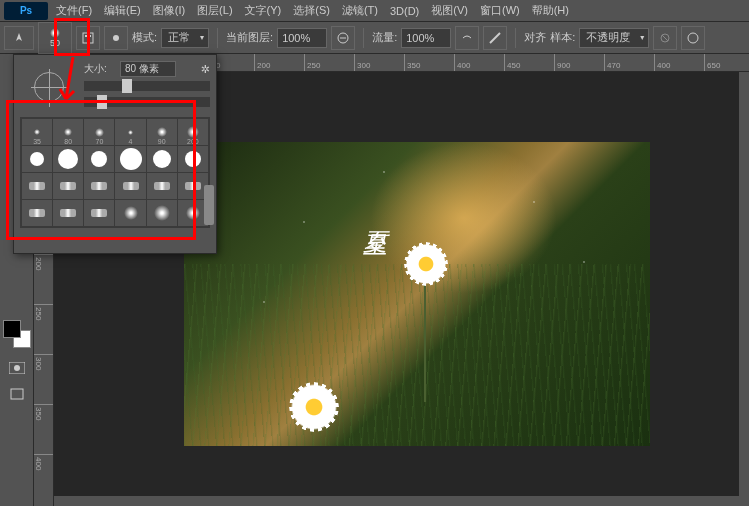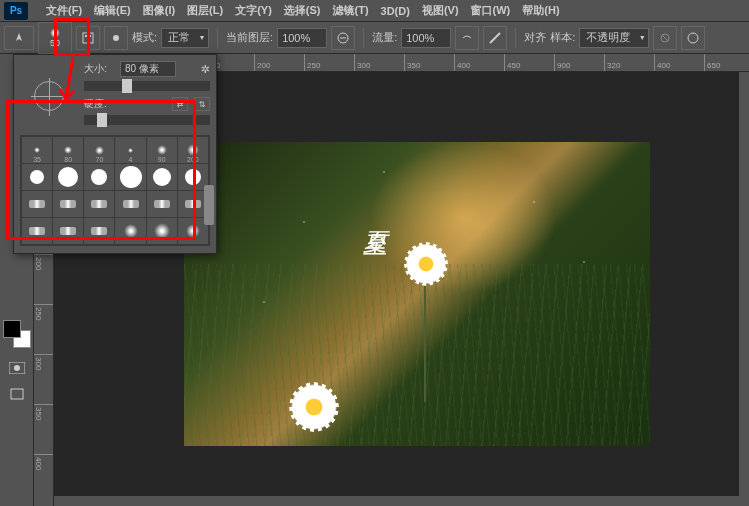--- a/index.html
+++ b/index.html
@@ -1,20 +1,20 @@
 <!DOCTYPE html>
 <html><head>
   <meta charset="utf-8">
   <style>
     * { margin: 0; padding: 0; box-sizing: border-box; }
     body { width: 749px; height: 506px; background: #535353; font-family: sans-serif; font-size: 11px; color: #ccc; overflow: hidden; position: relative; }
     
     .menubar { height: 22px; background: #535353; display: flex; align-items: center; padding: 0 4px; border-bottom: 1px solid #2a2a2a; }
-    .ps-logo { width: 24px; height: 18px; background: #001e36; color: #31a8ff; font-size: 10px; font-weight: bold; display: flex; align-items: center; justify-content: center; border-radius: 2px; margin-right: 12px; }
-    .menu-item { padding: 2px 6px; cursor: pointer; font-weight: bold; }
+    .ps-logo { width: 44px; height: 18px; background: #001e36; color: #31a8ff; font-size: 10px; font-weight: bold; display: flex; align-items: center; justify-content: center; border-radius: 2px; margin-right: 2px; }
+    .menu-item { padding: 2px 6px; cursor: pointer; }
     
     .options-bar { height: 32px; background: #535353; display: flex; align-items: center; padding: 0 4px; gap: 4px; border-bottom: 1px solid #2a2a2a; position: relative; }
     .tool-preset { width: 30px; height: 24px; display: flex; align-items: center; justify-content: center; border: 1px solid #666; }
     .brush-preview { width: 34px; height: 32px; display: flex; flex-direction: column; align-items: center; justify-content: center; background: #535353; border: 1px solid #666; position: relative; }
     .brush-dot { width: 10px; height: 10px; background: radial-gradient(circle, #fff 20%, transparent 70%); border-radius: 50%; }
     .brush-size-label { font-size: 9px; }
     .redbox1 { position: absolute; left: 54px; top: 18px; width: 36px; height: 38px; border: 3px solid #ff0000; z-index: 100; pointer-events: none; }
     .opt-btn { width: 24px; height: 24px; border: 1px solid #666; display: flex; align-items: center; justify-content: center; }
     .opt-label { font-size: 11px; }
     .opt-dropdown { height: 20px; background: #3a3a3a; border: 1px solid #666; padding: 0 18px 0 6px; display: flex; align-items: center; font-size: 11px; position: relative; }
@@ -178,21 +178,21 @@
     <span>50</span>
     <span>100</span>
     <span>150</span>
     <span>200</span>
     <span>250</span>
     <span>300</span>
     <span>350</span>
     <span>400</span>
     <span>450</span>
     <span>900</span>
-    <span>320</span>
+    <span>470</span>
     <span>400</span>
     <span>650</span>
   </div>
 <div class="ruler-v" id="ruler-v">
     <span>0</span>
     <span>50</span>
     <span>100</span>
     <span>150</span>
     <span>200</span>
     <span>250</span>
@@ -219,27 +219,20 @@
     </div>
     <div style="flex:1">
       <div class="bp-row">
         <span class="bp-label">大小:</span>
         <div class="bp-input">80 像素</div>
         <span class="bp-gear">✲</span>
       </div>
       <div class="bp-slider">
           <div class="bp-slider-thumb" style="left:30%"></div>
         </div>
-      <div class="bp-row">
-        <span class="bp-label">硬度:</span>
-        <div class="bp-flip">
-          <div class="bp-flip-btn">⇄</div>
-          <div class="bp-flip-btn">⇅</div>
-        </div>
-      </div>
       <div class="bp-slider">
           <div class="bp-slider-thumb" style="left:10%"></div>
         </div>
     </div>
   </div>
   <div class="brush-grid" id="brush-grid">
       <div class="brush-cell">
         <div class="brush-thumb soft-brush" style="width: 6px; height: 6px;"></div>
         <div class="brush-num">35</div>
       </div>

